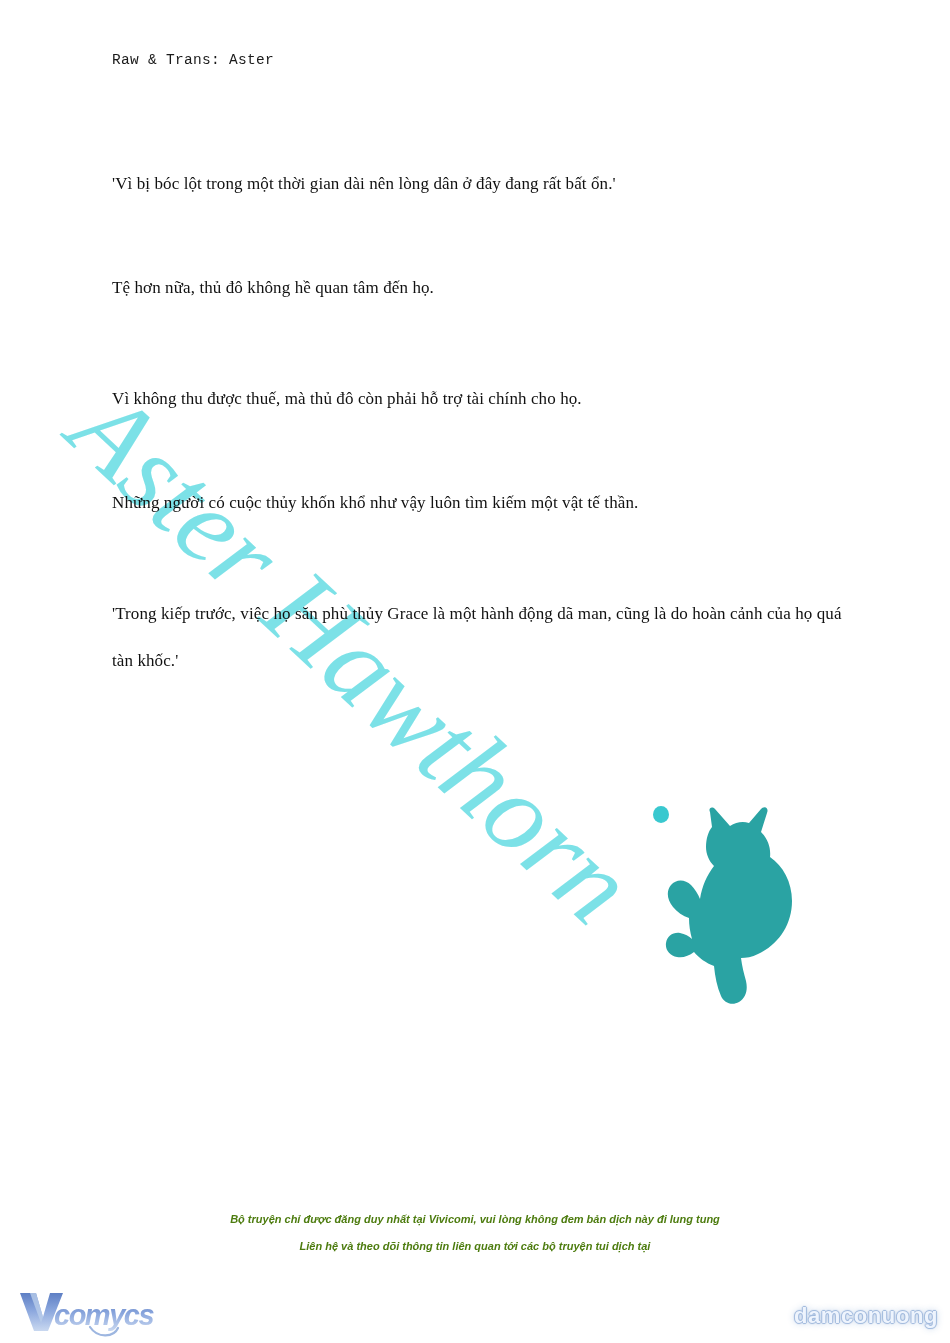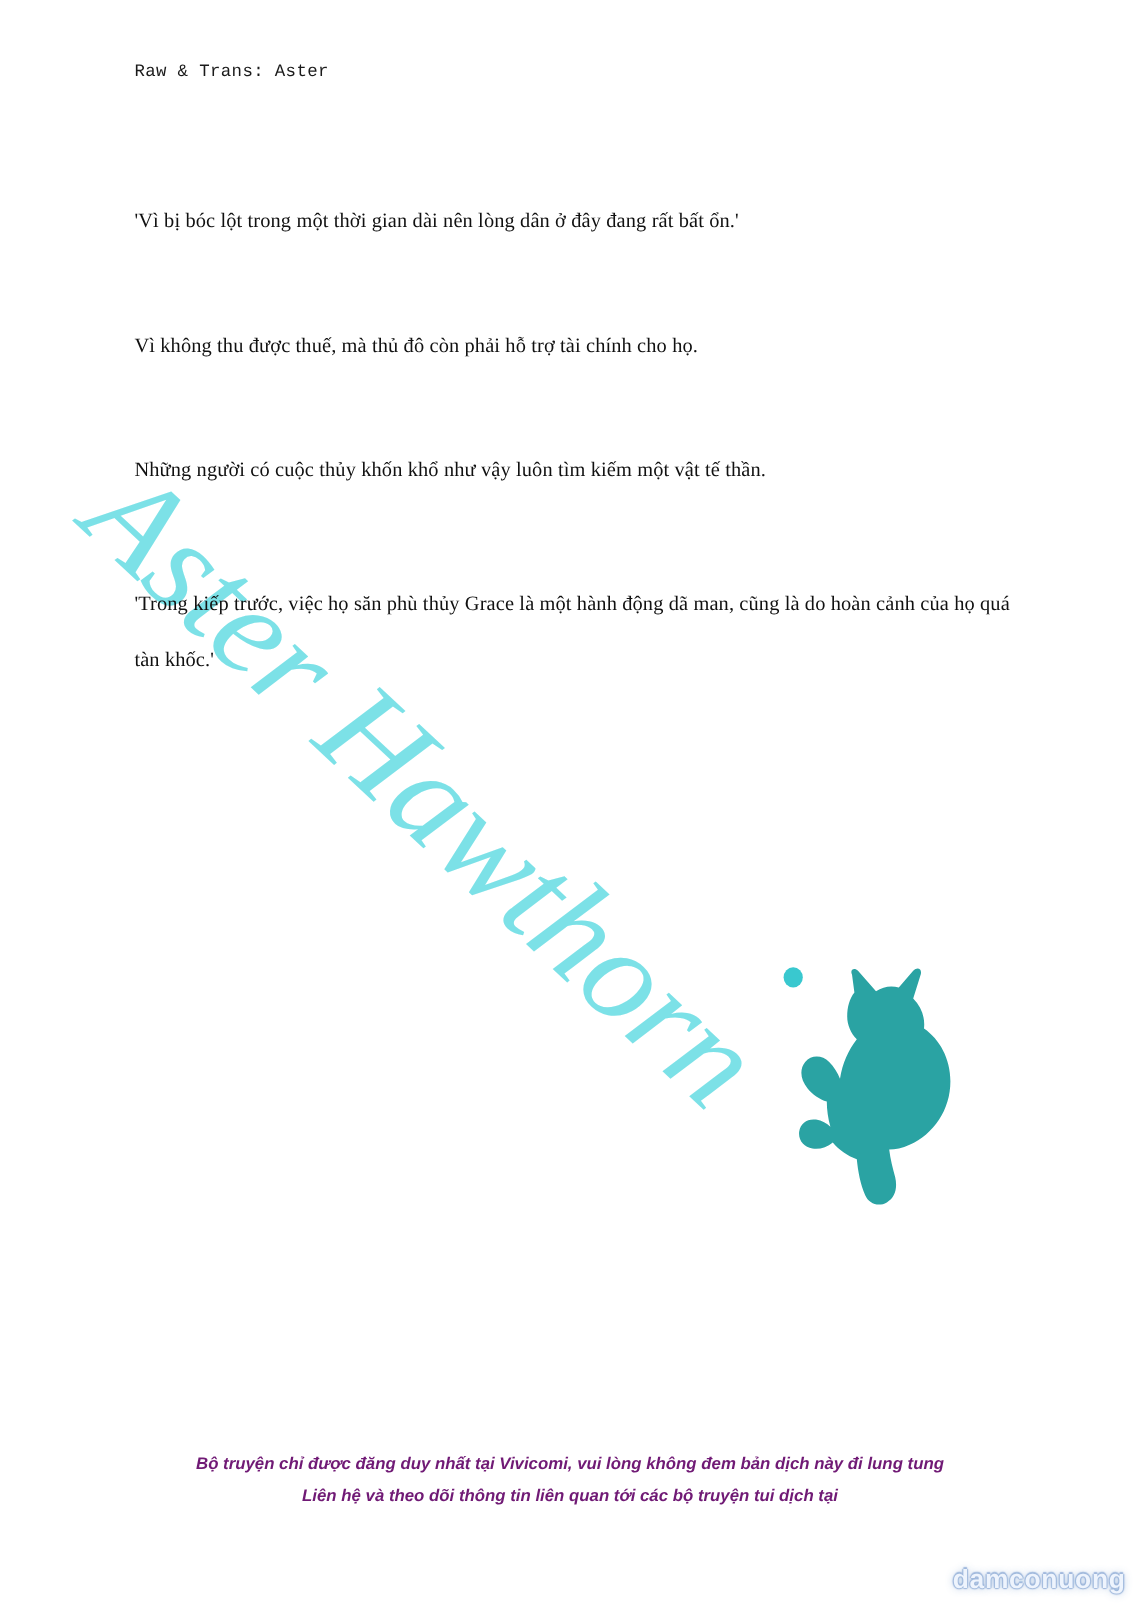--- a/index.html
+++ b/index.html
@@ -108,24 +108,24 @@
   .footer-note {
     position: absolute;
     left: 0;
     right: 0;
     top: 1206px;
     text-align: center;
     z-index: 5;
   }
   .footer-line {
     font-family: "Liberation Sans", "DejaVu Sans", sans-serif;
-    font-size: 14px;
+    font-size: 11px;
     font-weight: bold;
     font-style: italic;
-    color: #701a75;
+    color: #4d7c0f;
     line-height: 27px;
     white-space: nowrap;
   }
 
   
   .bottom-bar {
     position: absolute;
     left: 0;
     right: 0;
     bottom: 0;
@@ -202,29 +202,48 @@
         C 33 83 36 88 38 93
         C 40 80 45 69 52 60
         C 47 55 44 48 44 41
         C 44 33 46 26 50 21
         Z"></path>
     </svg>
   </div>
 
   <div class="content">
     <p class="para p1">'Vì bị bóc lột trong một thời gian dài nên lòng dân ở đây đang rất bất ổn.'</p>
+    <p class="para p2">Tệ hơn nữa, thủ đô không hề quan tâm đến họ.</p>
     <p class="para p3">Vì không thu được thuế, mà thủ đô còn phải hỗ trợ tài chính cho họ.</p>
     <p class="para p5">Những người có cuộc thủy khốn khổ như vậy luôn tìm kiếm một vật tế thần.</p>
     <p class="para last">'Trong kiếp trước, việc họ săn phù thủy Grace là một hành động dã man, cũng là do hoàn cảnh của họ quá tàn khốc.'</p>
   </div>
 
   <div class="footer-note">
     <div class="footer-line">Bộ truyện chỉ được đăng duy nhất tại Vivicomi, vui lòng không đem bản dịch này đi lung tung</div>
     <div class="footer-line">Liên hệ và theo dõi thông tin liên quan tới các bộ truyện tui dịch tại</div>
   </div>
 
   <div class="bottom-bar">
 
+    <div class="logo-vcomycs">
+      <svg viewBox="0 0 180 52" xmlns="http://www.w3.org/2000/svg" aria-hidden="true">
+        <defs>
+          <linearGradient id="vg" x1="0" y1="0" x2="0" y2="1">
+            <stop offset="0%" stop-color="#5e7fc4"></stop>
+            <stop offset="45%" stop-color="#8aa6dd"></stop>
+            <stop offset="100%" stop-color="#c9d8f0"></stop>
+          </linearGradient>
+        </defs>
+
+        <path fill="url(#vg)" d="M6 6 L22 6 L29 30 L36 6 L49 6 L34 44 L20 44 Z"></path>
+        <path fill="#b9cdea" d="M22 6 L29 30 L27 36 L16 6 Z" opacity="0.8"></path>
+
+        <text x="40" y="38" font-family="Liberation Sans, DejaVu Sans, sans-serif" font-size="29" font-weight="bold" font-style="italic" letter-spacing="-1.5" fill="url(#vg)">comycs</text>
+
+        <path d="M76 40 C84 52 100 50 104 41" stroke="#9db6e0" stroke-width="2.2" fill="none" stroke-linecap="round"></path>
+      </svg>
+    </div>
 
     <div class="logo-damconuong">damconuong</div>
   </div>
 
 </div>
 
 </body></html>

